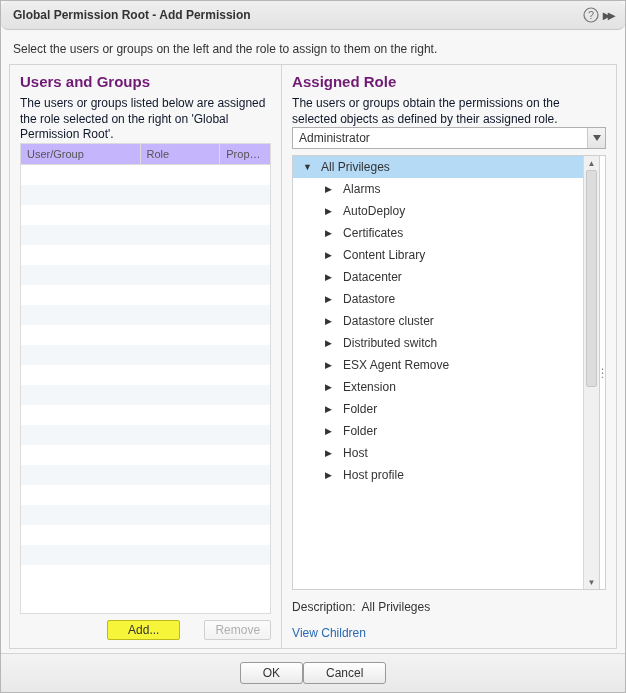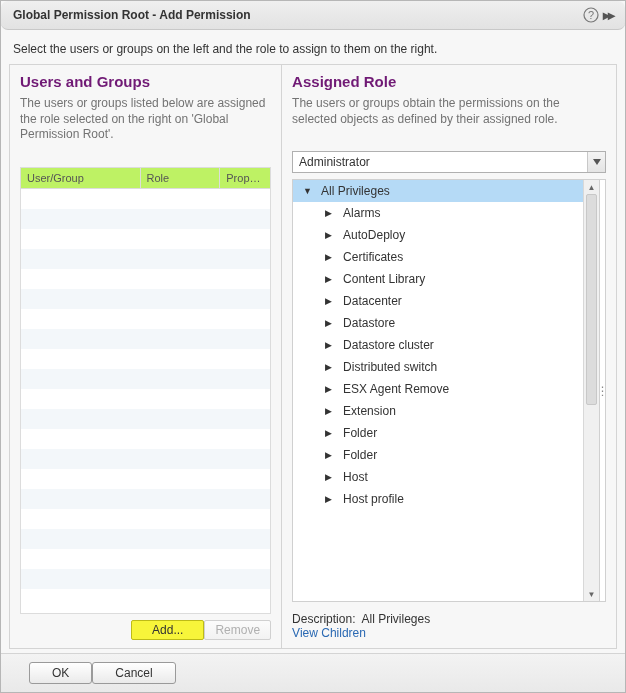--- a/index.html
+++ b/index.html
@@ -7,52 +7,52 @@
   body { background:#ffffff; width:626px; height:693px; font-size:12px; color:#333; }
   .dialog { width:626px; height:693px; border:1px solid #b6b6b6; display:flex; flex-direction:column; background:#f7f7f7; }
   .titlebar { background:linear-gradient(#efefef,#e2e2e2); border-bottom:1px solid #c8c8c8; padding:6px 12px; display:flex; align-items:center;border-radius:7px; }
   .titlebar-title { font-weight:bold; color:#333; flex:1; font-size:12px; }
   .titlebar-icons { display:flex; gap:4px; align-items:center; color:#555; font-size:14px; }
   .instruction { padding:12px 12px 8px 12px; color:#333; }
   .panels { flex:1; display:flex; padding:0 8px 4px 8px; gap:0; min-height:0; }
   .panel { flex:1; border:1px solid #d4d4d4; padding:8px 10px; display:flex; flex-direction:column; min-height:0; }
   .panel + .panel { border-left:none; }
   .panel-title { font-size:15px; color:#701a75; font-weight:bold; margin-bottom:6px; }
-  .panel-desc { color:#737373; margin-bottom:24px; line-height:1.3; }
+  .panel-desc { color:#0f172a; margin-bottom:0; line-height:1.3; }
   .table { flex:1; border:1px solid #dcdcdc; display:flex; flex-direction:column; background:#fff; min-height:0;}
-  .thead { display:flex; background:#bef264; border-bottom:1px solid #dcdcdc; }
+  .thead { display:flex; background:#c4b5fd; border-bottom:1px solid #dcdcdc; }
   .th { padding:4px 6px; color:#555; font-size:11px; border-right:1px solid #dcdcdc; overflow:hidden; text-overflow:ellipsis; white-space:nowrap;}
   .th:last-child { border-right:none; }
   .tbody { flex:1; overflow:auto; }
   .tr { height:20px; }
   .tr:nth-child(odd){ background:#ffffff; }
   .tr:nth-child(even){ background:#f3f7fa; }
-  .btnrow { display:flex; justify-content:flex-end; gap:0; margin-top:6px; }
+  .btnrow { display:flex; justify-content:flex-end; gap:24px; margin-top:6px; }
   .btn { padding:2px 10px; border:1px solid #a9a9a9; background:linear-gradient(#fefefe,#ececec); border-radius:2px; font-size:12px; color:#333; cursor:pointer;}
   .btn-highlight { background:#f7f53a; border:1.5px solid #bdbb17; padding:2px 20px; }
   .btn-disabled { color:#b0b0b0; border-color:#d0d0d0; background:linear-gradient(#fbfbfb,#f2f2f2); cursor:default; }
   .select { display:flex; border:1px solid #b0b0b0; background:#fff; width:100%;gap:40px; }
   .select-value { flex:1; padding:3px 6px; }
   .select-arrow { width:18px; display:flex; align-items:center; justify-content:center; border-left:1px solid #c8c8c8; background:linear-gradient(#f4f4f4,#e4e4e4); }
   .tree-wrap { flex:1; border:1px solid #d0d0d0; margin-top:6px; display:flex; min-height:0; background:#fff;}
   .tree { flex:1; overflow:auto; }
   .scrollbar { width:16px; background:#f0f0f0; border-left:1px solid #d8d8d8; position:relative;}
   .scroll-thumb { position:absolute; top:14px; left:2px; right:2px; height:50%; background:#dcdcdc; border:1px solid #c8c8c8; border-radius:2px;}
   .scroll-up, .scroll-down { position:absolute; left:0; right:0; height:14px; display:flex; align-items:center; justify-content:center; color:#666; font-size:8px;}
   .scroll-up{top:0;} .scroll-down{bottom:0;}
   .node { display:flex; align-items:center; padding:4px 6px 4px 10px; gap:10px; cursor:pointer;}
   .node.root { background:#b5daf6; }
   .node-label { }
   .leaf { padding-left:32px; }
   .tri { font-size:9px; color:#333; display:inline-block; width:8px; }
   .desc-row { margin-top:10px; display:flex; gap:6px; }
   .check-row { margin-top:6px; display:flex; align-items:center; gap:6px; }
   .checkbox { width:13px; height:13px; border:1px solid #888; background:#fff; }
-  .link { color:#2a69b3; margin-top:0; cursor:pointer; }
-  .footer { border-top:1px solid #d4d4d4; padding:8px 28px; display:flex; justify-content:flex-start; gap:0; background:linear-gradient(#f3f3f3,#e9e9e9); }
+  .link { color:#2a69b3; margin-top:12px; cursor:pointer; }
+  .footer { border-top:1px solid #d4d4d4; padding:8px 28px; display:flex; justify-content:center; gap:0; background:linear-gradient(#f3f3f3,#e9e9e9); }
   .ftr-btn { padding:3px 22px; border:1px solid #9a9a9a; background:linear-gradient(#ffffff,#eaeaea); border-radius:3px; font-size:12px; cursor:pointer;}
   svg { display:block; }
   .drag-handle { width:6px; display:flex; align-items:center; justify-content:center; color:#888; position:relative; border-left:1px solid #d0d0d0;}
 </style>
 </head>
 <body>
 
 <div class="dialog">
 
   <div class="titlebar">

